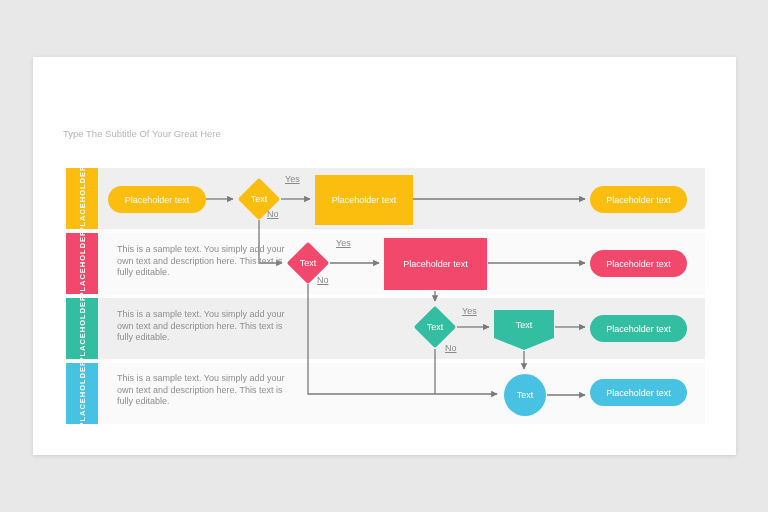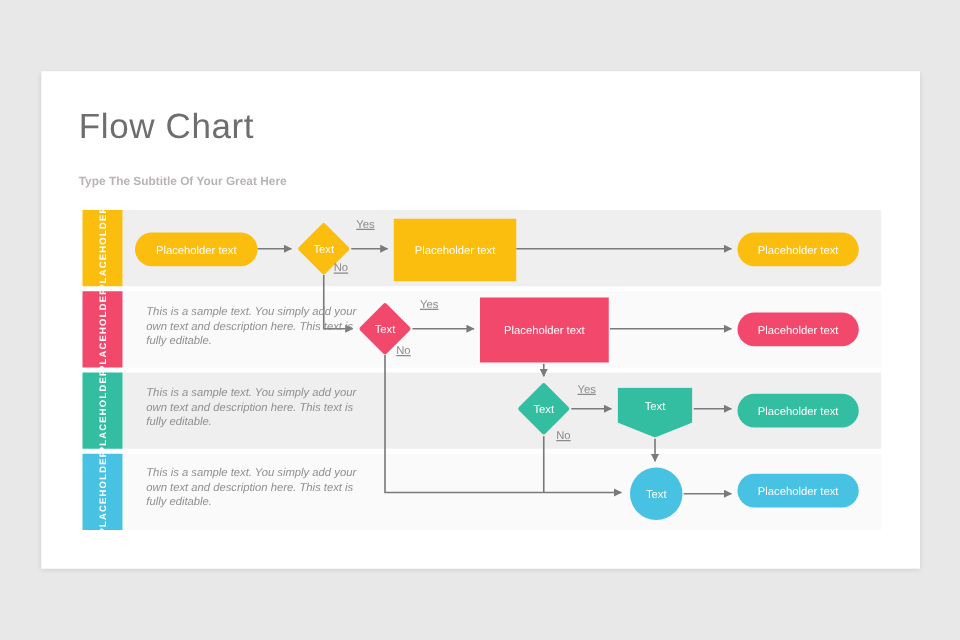--- a/index.html
+++ b/index.html
@@ -10,21 +10,21 @@
   .stage{position:relative;width:768px;height:512px;}
   .slide{
     position:absolute;left:33px;top:57px;width:703px;height:398px;
     background:#ffffff;box-shadow:0 1px 4px rgba(0,0,0,.12);
   }
   .title{
     position:absolute;left:30px;top:28px;font-size:28px;color:#6e6e6e;
     letter-spacing:.5px;
   }
   .subtitle{
-    position:absolute;left:30px;top:83px;font-size:9.5px;color:#b9b4b4;font-weight:bold;
+    position:absolute;left:30px;top:71px;font-size:9.5px;color:#b9b4b4;
   }
   .lane-row{position:absolute;left:65px;width:607px;height:61px;}
   .row-odd{background:#f0efef;}
   .row-even{background:#fafafa;}
   .lane-label{
     position:absolute;left:33px;width:32px;height:61px;
     display:flex;align-items:center;justify-content:center;
   }
   .lane-label span{
     transform:rotate(-90deg);white-space:nowrap;color:#fff;
@@ -36,31 +36,30 @@
     position:absolute;display:flex;align-items:center;justify-content:center;
     color:#fff;font-size:9px;text-align:center;
   }
   .pill{border-radius:14px;}
   .circle{border-radius:50%;}
   .pentagon{clip-path:polygon(0 0,100% 0,100% 70%,50% 100%,0 70%);padding-bottom:10px;box-sizing:border-box;}
   .diamond-wrap{position:absolute;width:42px;height:42px;display:flex;align-items:center;justify-content:center;}
   .diamond-bg{position:absolute;left:6px;top:6px;width:30px;height:30px;transform:rotate(45deg);border-radius:2px;}
   .diamond-text{position:relative;color:#fff;font-size:9px;}
   .desc{
-    position:absolute;width:170px;font-size:9px;line-height:11.5px;color:#8f8f8f;font-style:italic;
+    position:absolute;width:170px;font-size:9px;line-height:11.5px;color:#8f8f8f;
   }
   .yn{position:absolute;font-size:9px;color:#8a8a8a;text-decoration:underline;}
 </style>
 </head>
 <body>
 
 <div class="stage">
   <div class="slide">
 
-    <div class="title">Flow Chart</div>
     <div class="subtitle">Type The Subtitle Of Your Great Here</div>
 
     <div class="lane-row row-odd" style="top:111px"></div>
     <div class="lane-row row-even" style="top:176px"></div>
     <div class="lane-row row-odd" style="top:241px"></div>
     <div class="lane-row row-even" style="top:306px"></div>
 
     <div class="lane-label" style="top: 111px; background-color: rgb(251, 189, 14);">
       <span>PLACEHOLDER</span>
     </div>

